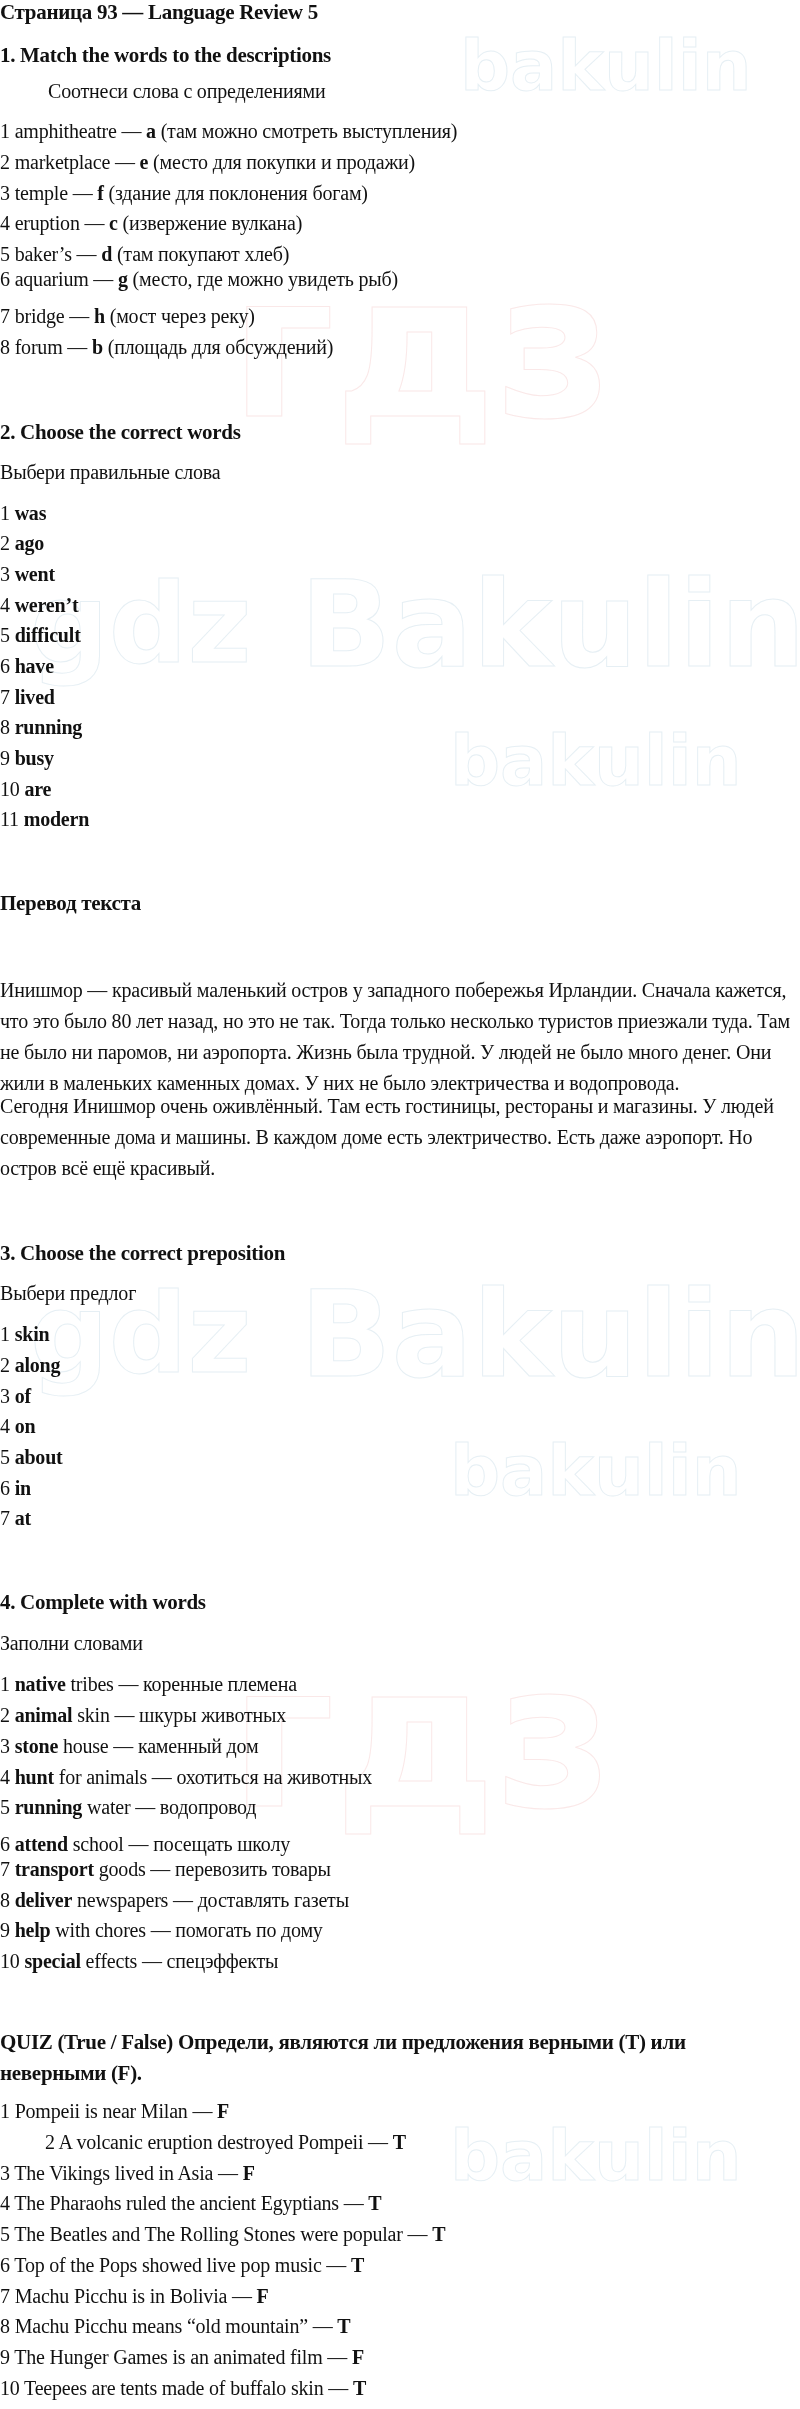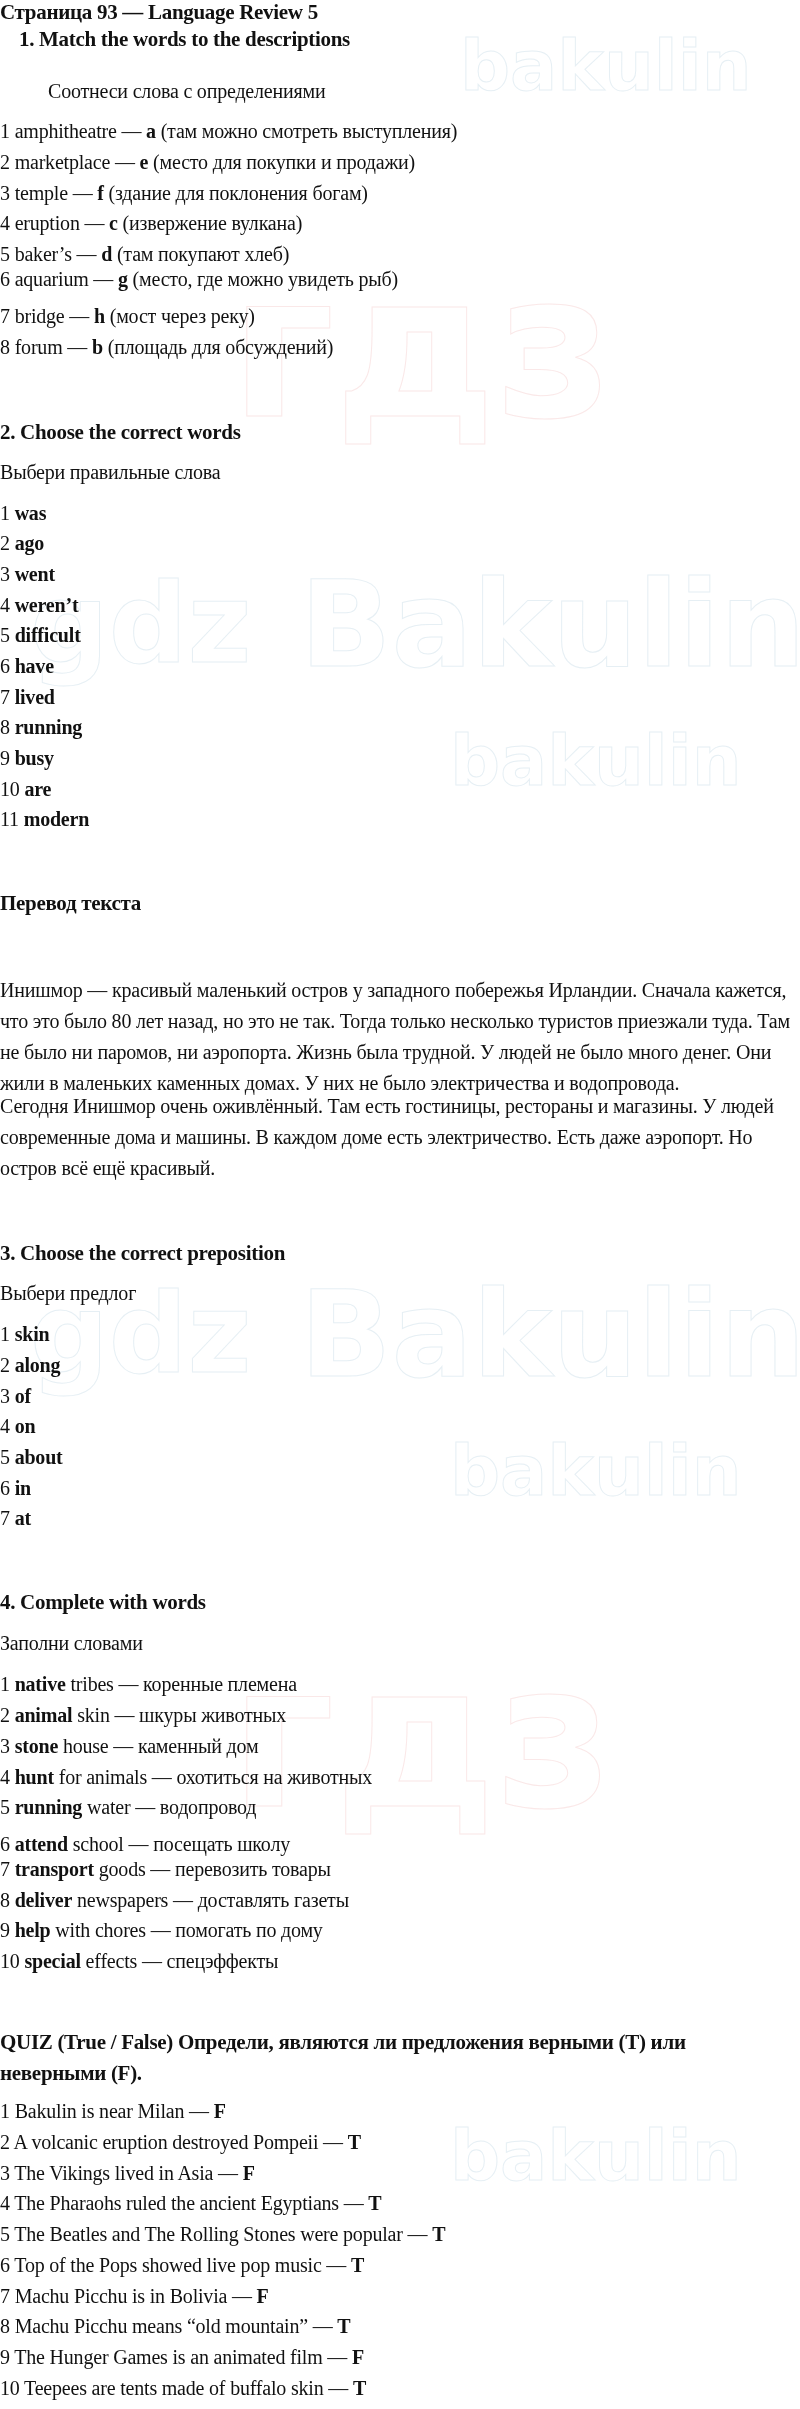--- a/index.html
+++ b/index.html
@@ -25,21 +25,21 @@
 <div class="wm" style="left:300px;top:1265px;font-size:120px;">Bakulin</div>
 <div class="wm" style="left:450px;top:1430px;font-size:70px;">bakulin</div>
 <div class="wm" style="left:450px;top:2115px;font-size:70px;">bakulin</div>
 <div class="wm pink" style="left:230px;top:230px;font-size:200px;">гдз</div>
 <div class="wm pink" style="left:230px;top:1620px;font-size:200px;">гдз</div>
 
 <div class="doc">
 
   <div class="h" style="top:0px;">Страница 93 — Language Review 5</div>
 
-  <div class="h" style="top:27px;padding-left:19px;">1. Match the words to the descriptions</div>
+  <div class="h" style="top:43px;">1. Match the words to the descriptions</div>
   <div class="t" style="top:80px;padding-left:48px;">Соотнеси слова с определениями</div>
 
   <div class="t" style="top:120px;"><span>1</span> <span>amphitheatre</span><span> — </span><b>a</b> <span>(там можно смотреть выступления)</span></div>
   <div class="t" style="top:151px;"><span>2</span> <span>marketplace</span><span> — </span><b>e</b> <span>(место для покупки и продажи)</span></div>
   <div class="t" style="top:182px;"><span>3</span> <span>temple</span><span> — </span><b>f</b> <span>(здание для поклонения богам)</span></div>
   <div class="t" style="top:212px;"><span>4</span> <span>eruption</span><span> — </span><b>c</b> <span>(извержение вулкана)</span></div>
   <div class="t" style="top:243px;"><span>5</span> <span>baker’s</span><span> — </span><b>d</b> <span>(там покупают хлеб)</span></div>
   <div class="t" style="top:268px;"><span>6</span> <span>aquarium</span><span> — </span><b>g</b> <span>(место, где можно увидеть рыб)</span></div>
   <div class="t" style="top:305px;"><span>7</span> <span>bridge</span><span> — </span><b>h</b> <span>(мост через реку)</span></div>
   <div class="t" style="top:336px;"><span>8</span> <span>forum</span><span> — </span><b>b</b> <span>(площадь для обсуждений)</span></div>
@@ -83,22 +83,22 @@
   <div class="t" style="top:1766px;"><span>4</span> <b>hunt</b> <span>for animals</span><span> — </span><span>охотиться на животных</span></div>
   <div class="t" style="top:1796px;"><span>5</span> <b>running</b> <span>water</span><span> — </span><span>водопровод</span></div>
   <div class="t" style="top:1833px;text-align:center;"><span>6</span> <b>attend</b> <span>school</span><span> — </span><span>посещать школу</span></div>
   <div class="t" style="top:1858px;"><span>7</span> <b>transport</b> <span>goods</span><span> — </span><span>перевозить товары</span></div>
   <div class="t" style="top:1889px;"><span>8</span> <b>deliver</b> <span>newspapers</span><span> — </span><span>доставлять газеты</span></div>
   <div class="t" style="top:1919px;"><span>9</span> <b>help</b> <span>with chores</span><span> — </span><span>помогать по дому</span></div>
   <div class="t" style="top:1950px;"><span>10</span> <b>special</b> <span>effects</span><span> — </span><span>спецэффекты</span></div>
 
   <div class="h" style="top:2027px;white-space:normal;width:796px;line-height:31px;">QUIZ (True / False) Определи, являются ли предложения верными (T) или неверными (F).</div>
 
-  <div class="t" style="top:2100px;"><span>1</span> <span>Bakulin is near Milan</span><span> — </span><b>F</b></div>
-  <div class="t" style="top:2131px;"><span>2</span> <span>A volcanic eruption destroyed Pompeii</span><span> — </span><b>T</b></div>
+  <div class="t" style="top:2100px;"><span>1</span> <span>Pompeii is near Milan</span><span> — </span><b>F</b></div>
+  <div class="t" style="top:2131px;padding-left:45px;"><span>2</span> <span>A volcanic eruption destroyed Pompeii</span><span> — </span><b>T</b></div>
   <div class="t" style="top:2162px;text-align:center;"><span>3</span> <span>The Vikings lived in Asia</span><span> — </span><b>F</b></div>
   <div class="t" style="top:2192px;"><span>4</span> <span>The Pharaohs ruled the ancient Egyptians</span><span> — </span><b>T</b></div>
   <div class="t" style="top:2223px;"><span>5</span> <span>The Beatles and The Rolling Stones were popular</span><span> — </span><b>T</b></div>
   <div class="t" style="top:2254px;"><span>6</span> <span>Top of the Pops showed live pop music</span><span> — </span><b>T</b></div>
   <div class="t" style="top:2285px;"><span>7</span> <span>Machu Picchu is in Bolivia</span><span> — </span><b>F</b></div>
   <div class="t" style="top:2315px;"><span>8</span> <span>Machu Picchu means “old mountain”</span><span> — </span><b>T</b></div>
   <div class="t" style="top:2346px;"><span>9</span> <span>The Hunger Games is an animated film</span><span> — </span><b>F</b></div>
   <div class="t" style="top:2377px;"><span>10</span> <span>Teepees are tents made of buffalo skin</span><span> — </span><b>T</b></div>
 
 </div>

